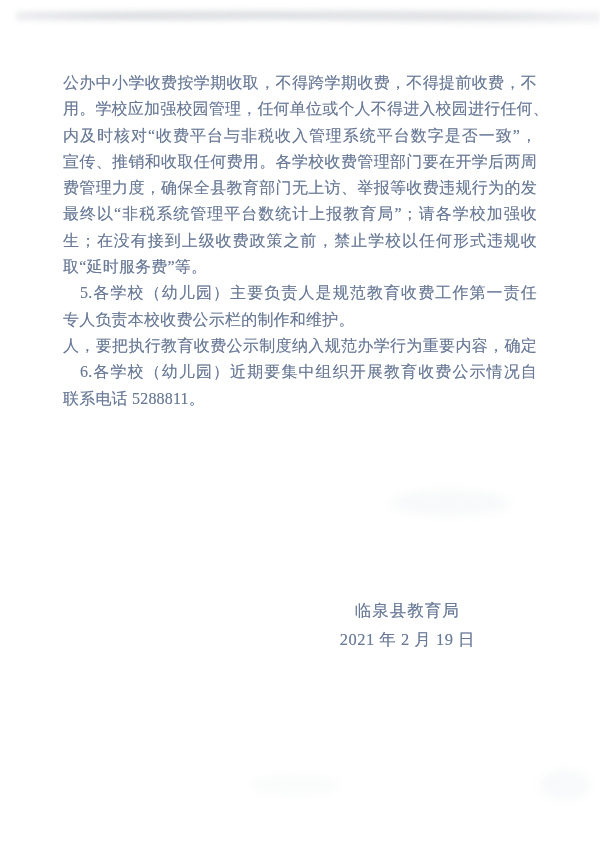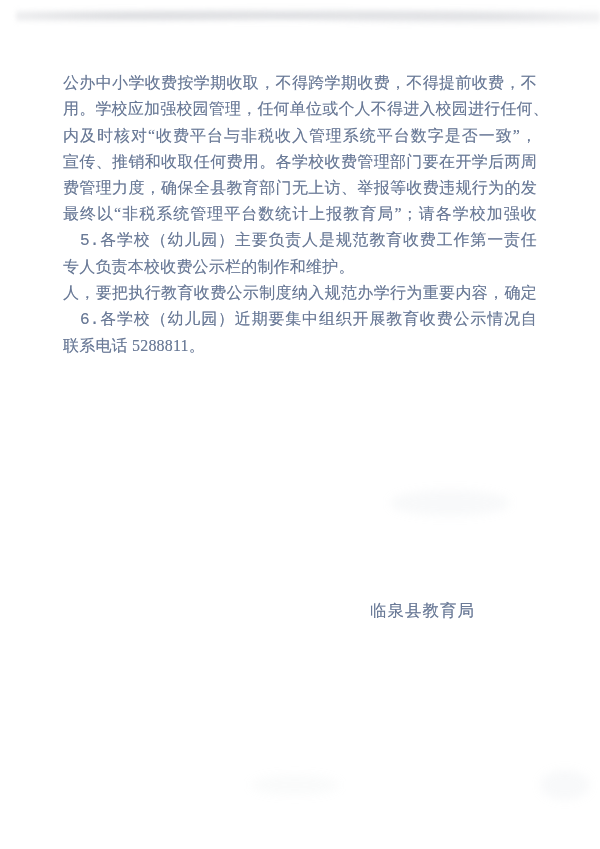--- a/index.html
+++ b/index.html
@@ -51,21 +51,21 @@
   }
   .line {
     width: 100%;
     box-sizing: border-box;
     text-align: justify;
     text-align-last: justify;
     text-justify: inter-character;
     white-space: nowrap;
   }
   .line.short { text-align-last: left; }
-  .line.indent { padding-left: 17px; font-family: Liberation Mono, monospace; }
+  .line.indent { padding-left: 17px; }
 
   .signature {
     position: absolute;
     top: 597px;
     right: 125px;
     text-align: center;
     color: #6a7a97;
     font-size: 16.5px;
     line-height: 28.5px;
     text-shadow: 0 0 0.5px rgba(106,122,151,0.55);
@@ -83,24 +83,27 @@
   <div class="scan-noise-2"></div>
   <div class="scan-noise-3"></div>
 
   <div class="doc-body" id="doc-body">
       <div class="line">公办中小学收费按学期收取，不得跨学期收费，不得提前收费，不</div>
       <div class="line">用。学校应加强校园管理，任何单位或个人不得进入校园进行任何、</div>
       <div class="line">内及时核对“收费平台与非税收入管理系统平台数字是否一致”，</div>
       <div class="line">宣传、推销和收取任何费用。各学校收费管理部门要在开学后两周</div>
       <div class="line">费管理力度，确保全县教育部门无上访、举报等收费违规行为的发</div>
       <div class="line">最终以“非税系统管理平台数统计上报教育局”；请各学校加强收</div>
+      <div class="line">生；在没有接到上级收费政策之前，禁止学校以任何形式违规收</div>
+      <div class="line short">取“延时服务费”等。</div>
       <div class="line indent">5.各学校（幼儿园）主要负责人是规范教育收费工作第一责任</div>
       <div class="line short">专人负责本校收费公示栏的制作和维护。</div>
       <div class="line">人，要把执行教育收费公示制度纳入规范办学行为重要内容，确定</div>
       <div class="line indent">6.各学校（幼儿园）近期要集中组织开展教育收费公示情况自</div>
       <div class="line short">联系电话 5288811。</div>
     </div>
 
   <div class="signature">
     <div class="sig-name">临泉县教育局</div>
+    <div class="sig-date">2021 年 2 月 19 日</div>
   </div>
 
 </div>
 
 </body></html>

